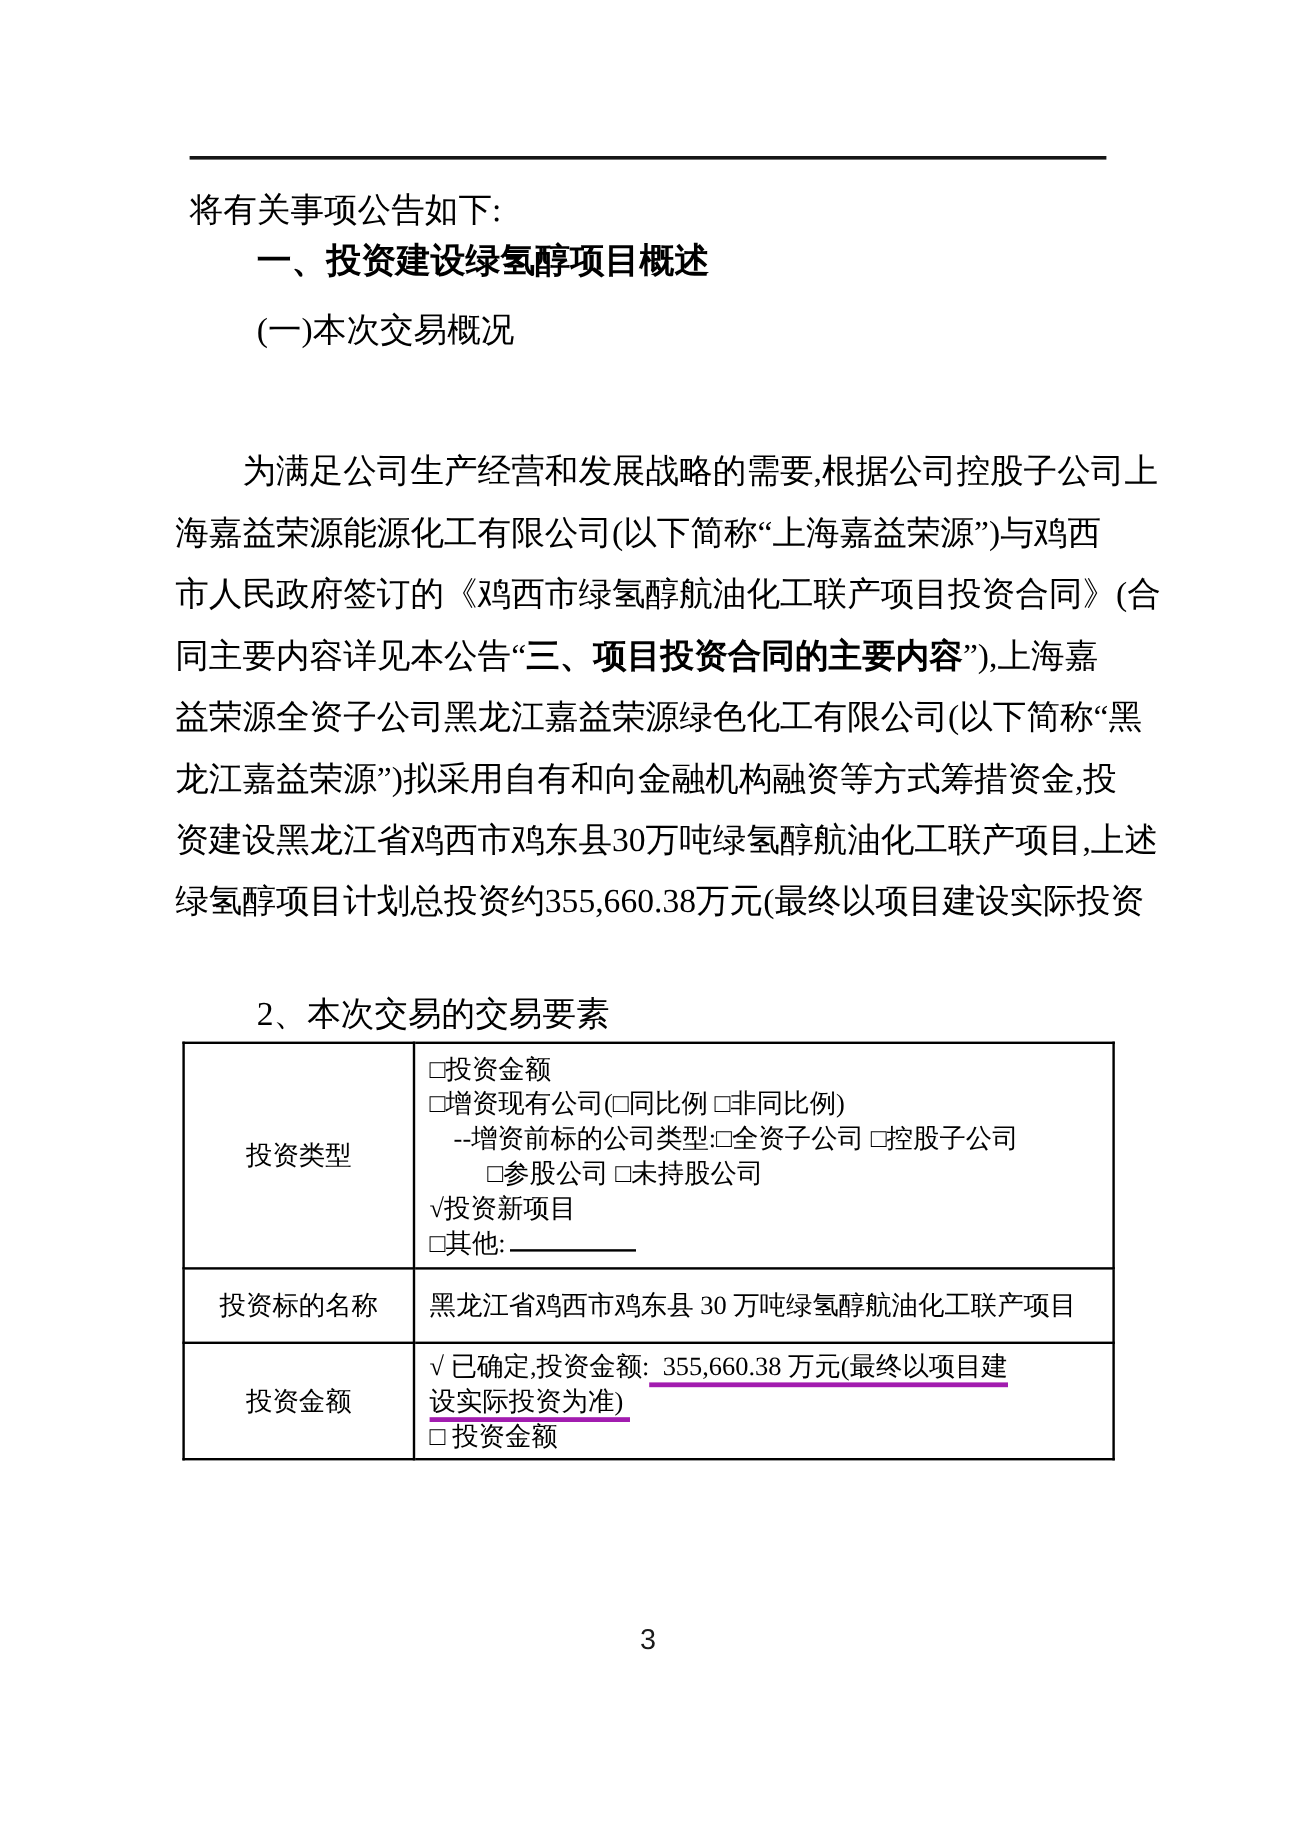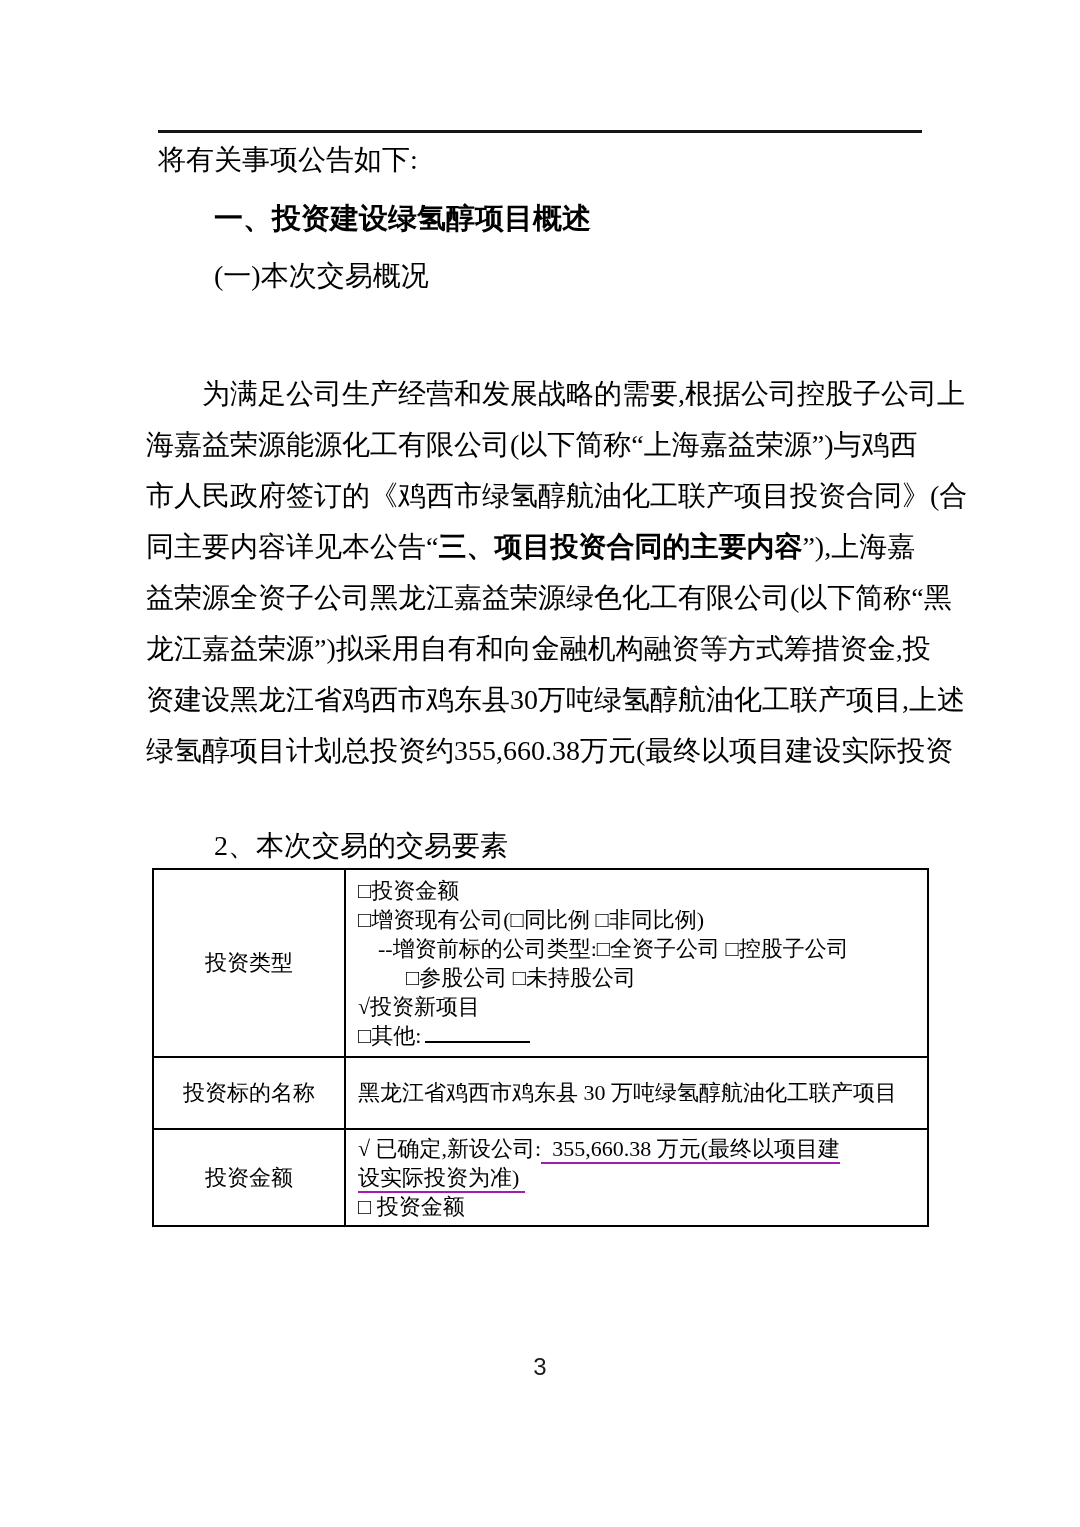--- a/index.html
+++ b/index.html
@@ -10,21 +10,21 @@
     background:#ffffff;
     color:#000;
     font-family:"Liberation Serif","DejaVu Serif",serif;
     overflow:hidden;
   }
   .rule {
     position:absolute; left:158px; top:130px;
     width:764px; height:3px; background:#161616;
   }
   .intro {
-    position:absolute; left:158px; top:144px;
+    position:absolute; left:158px; top:160px;
     font-size:28px; line-height:32px; white-space:nowrap;
   }
   .hsec {
     position:absolute; left:214px; top:201px;
     font-size:29px; line-height:34px; font-weight:bold;
     font-family:"Liberation Sans","DejaVu Sans",sans-serif;
     white-space:nowrap;
   }
   .hsub { position:absolute; left:214px; font-size:28px; line-height:32px; white-space:nowrap; }
   .h2 { top:260px; }
@@ -55,21 +55,21 @@
   .opt { line-height:29px; white-space:nowrap; }
   .opt.ind1 { padding-left:20px; }
   .opt.ind2 { padding-left:48px; }
   .blank {
     display:inline-block; width:105px; height:20px;
     border-bottom:2px solid #000; margin-left:4px;
     vertical-align:baseline;
   }
   td.val-amt { padding:4px 8px 4px 12px; }
   .amt-line { line-height:29px; white-space:nowrap; }
-  .ul { border-bottom:2px solid #a21caf; white-space:pre; padding-bottom:1px; }
+  .ul { border-bottom:4px solid #a21caf; white-space:pre; padding-bottom:1px; }
   .pageno {
     position:absolute; left:0; top:1352px; width:100%;
     text-align:center; font-size:24px; line-height:30px;
     font-family:"Liberation Sans","DejaVu Sans",sans-serif;
     color:#1a1a1a;
   }
 </style>
 </head>
 <body>
 
@@ -108,27 +108,27 @@
       <td class="val">
         <div class="opt">□投资金额</div>
         <div class="opt">□增资现有公司(□同比例 □非同比例)</div>
         <div class="opt ind1">--增资前标的公司类型:□全资子公司 □控股子公司</div>
         <div class="opt ind2">□参股公司 □未持股公司</div>
         <div class="opt">√投资新项目</div>
         <div class="opt"><span>□其他:</span><span class="blank"></span></div>
       </td>
     </tr>
     <tr>
-      <td class="lbl" style="height:72px;">投资标的名称</td>
+      <td class="lbl" style="height:62px;">投资标的名称</td>
       <td class="val">黑龙江省鸡西市鸡东县 30 万吨绿氢醇航油化工联产项目</td>
     </tr>
     <tr>
       <td class="lbl" style="height:86px;">投资金额</td>
       <td class="val-amt">
-        <div class="amt-line"><span>√ 已确定,新设公司:</span><span class="ul">  355,660.38 万元(最终以项目建</span></div>
+        <div class="amt-line"><span>√ 已确定,投资金额:</span><span class="ul">  355,660.38 万元(最终以项目建</span></div>
         <div class="amt-line"><span class="ul">设实际投资为准) </span></div>
         <div class="amt-line">□ 投资金额</div>
       </td>
     </tr>
   </tbody>
     </table>
 
   <div class="pageno">3</div>
 
 </div>

